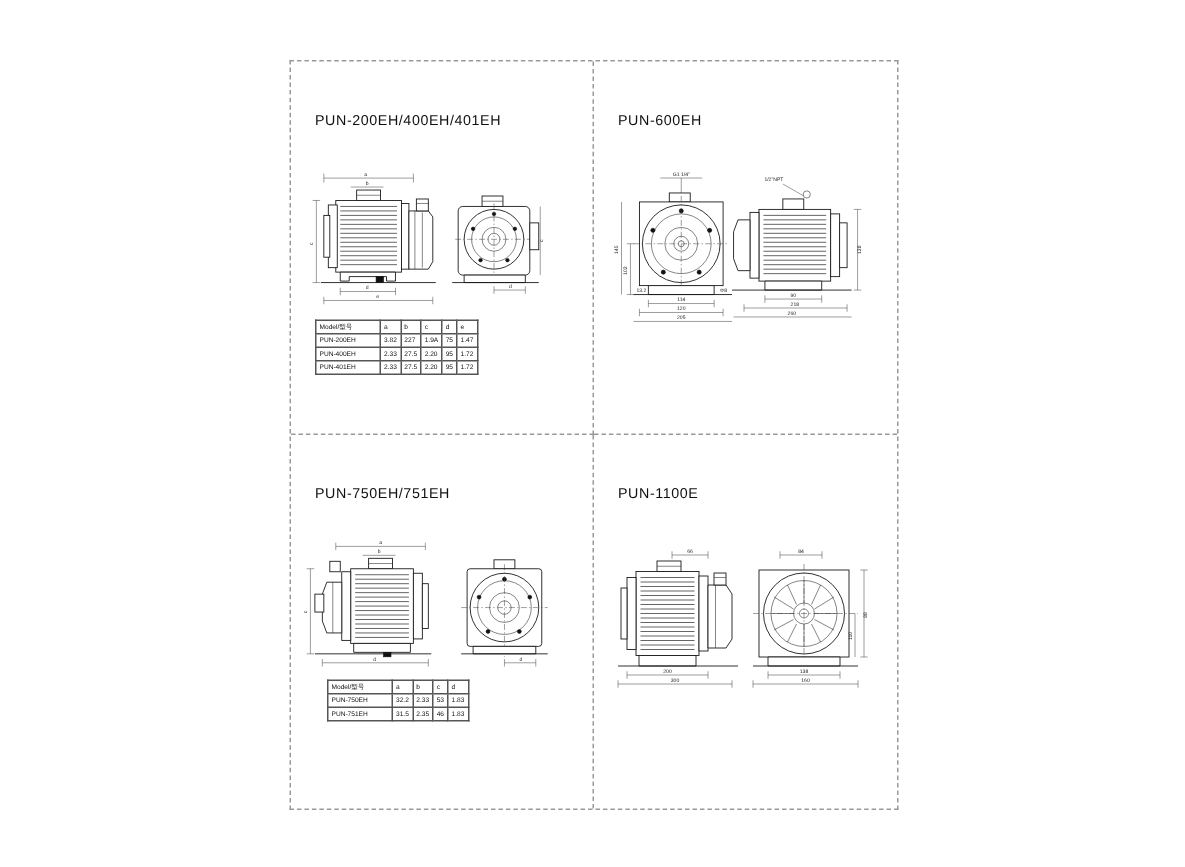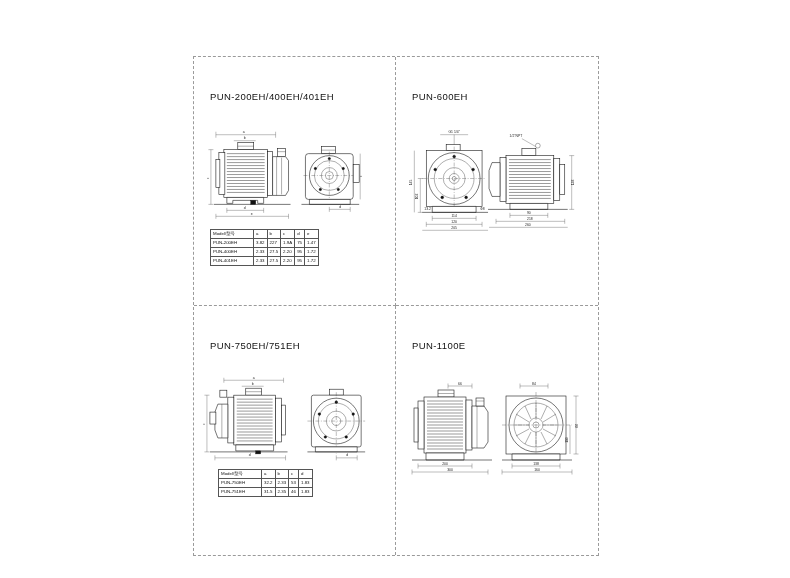--- a/index.html
+++ b/index.html
@@ -10,21 +10,21 @@
   body {
     width: 790px;
     height: 578px;
     font-family: "Liberation Sans", sans-serif;
     color: #1a1a1a;
     position: relative;
     overflow: hidden;
   }
   .sheet {
     position: absolute;
-    left: 0; top: 16px;
+    left: 0; top: 0;
     width: 790px;
     height: 445px;
   }
   .grid {
     position: absolute;
     left: 193px;
     top: 40px;
     width: 404px;
     height: 498px;
     display: grid;

